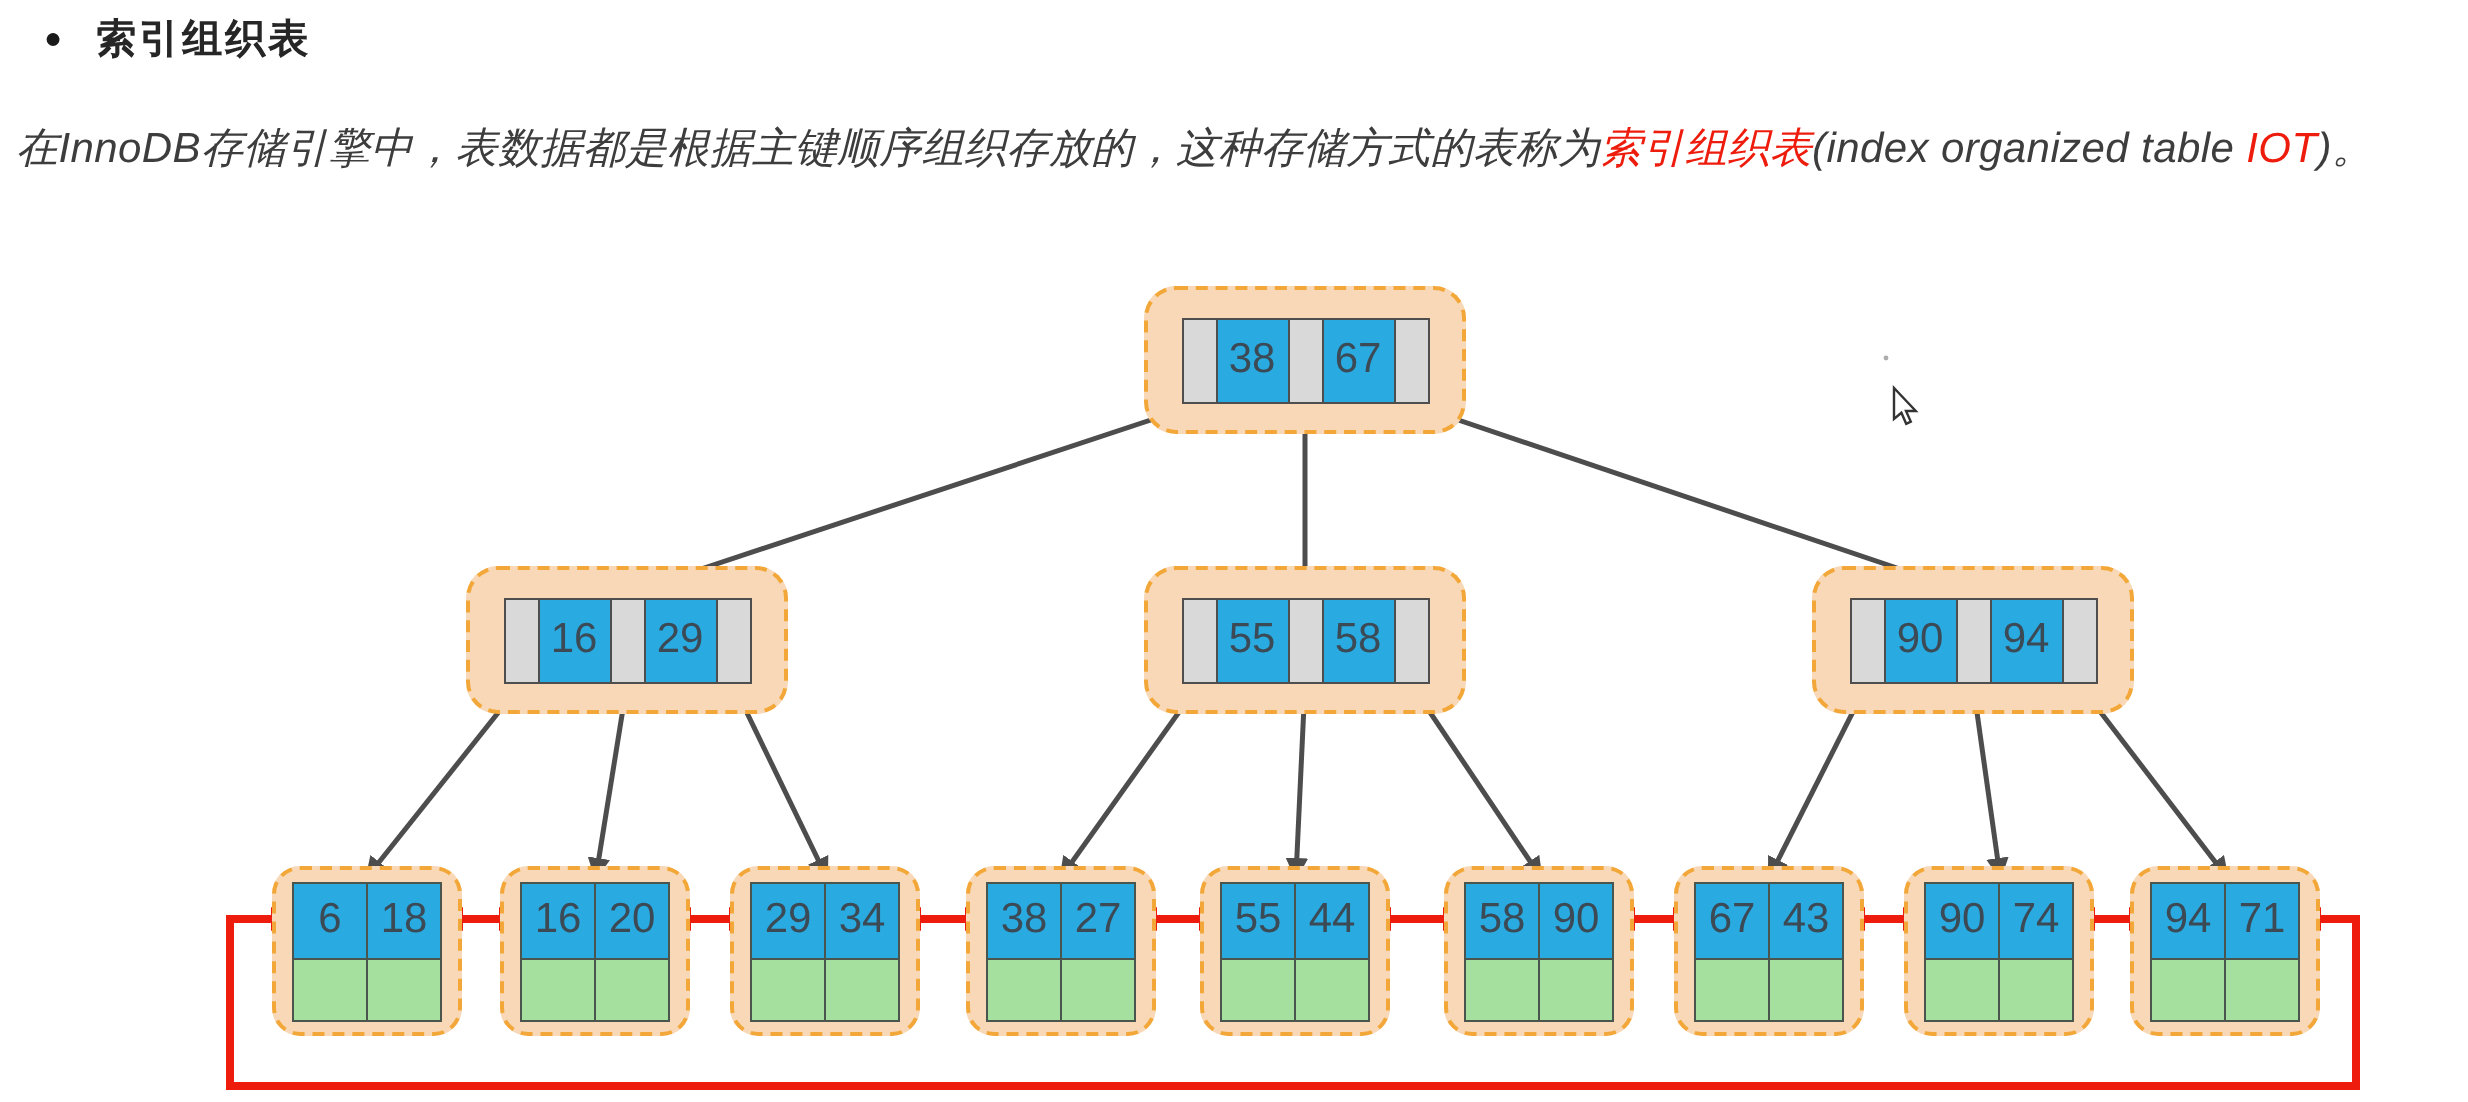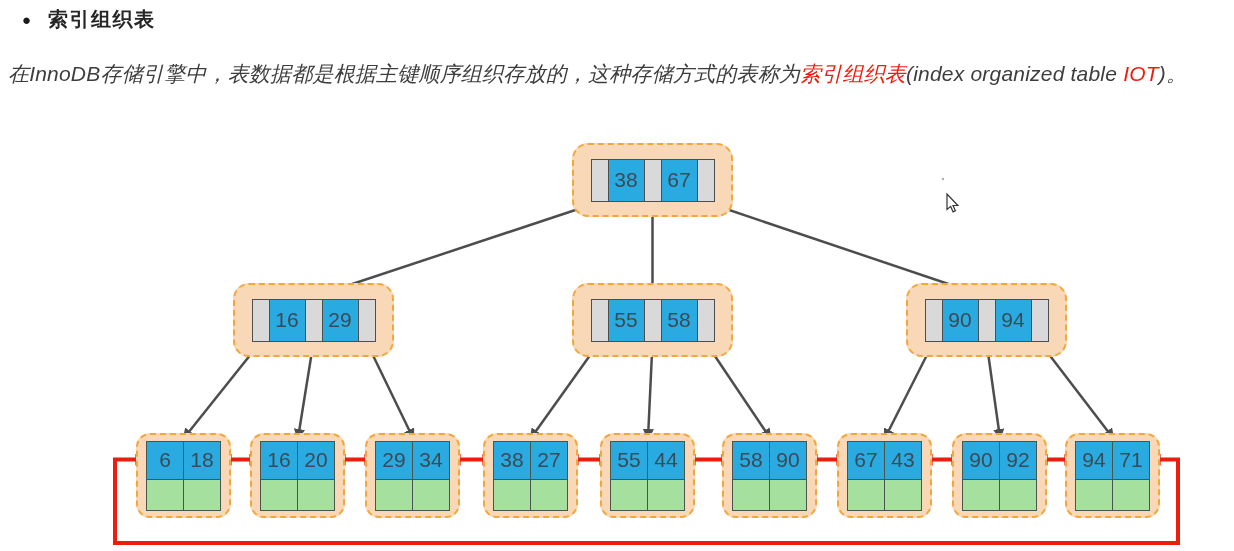--- a/index.html
+++ b/index.html
@@ -190,21 +190,21 @@
     <div class="lgrid">
       <div class="lkey">67</div>
       <div class="lkey">43</div>
       <div class="ldata"></div>
       <div class="ldata"></div>
     </div>
   </div>
   <div class="leaf" style="left:952px">
     <div class="lgrid">
       <div class="lkey">90</div>
-      <div class="lkey">92</div>
+      <div class="lkey">74</div>
       <div class="ldata"></div>
       <div class="ldata"></div>
     </div>
   </div>
   <div class="leaf" style="left:1065px">
     <div class="lgrid">
       <div class="lkey">94</div>
       <div class="lkey">71</div>
       <div class="ldata"></div>
       <div class="ldata"></div>

